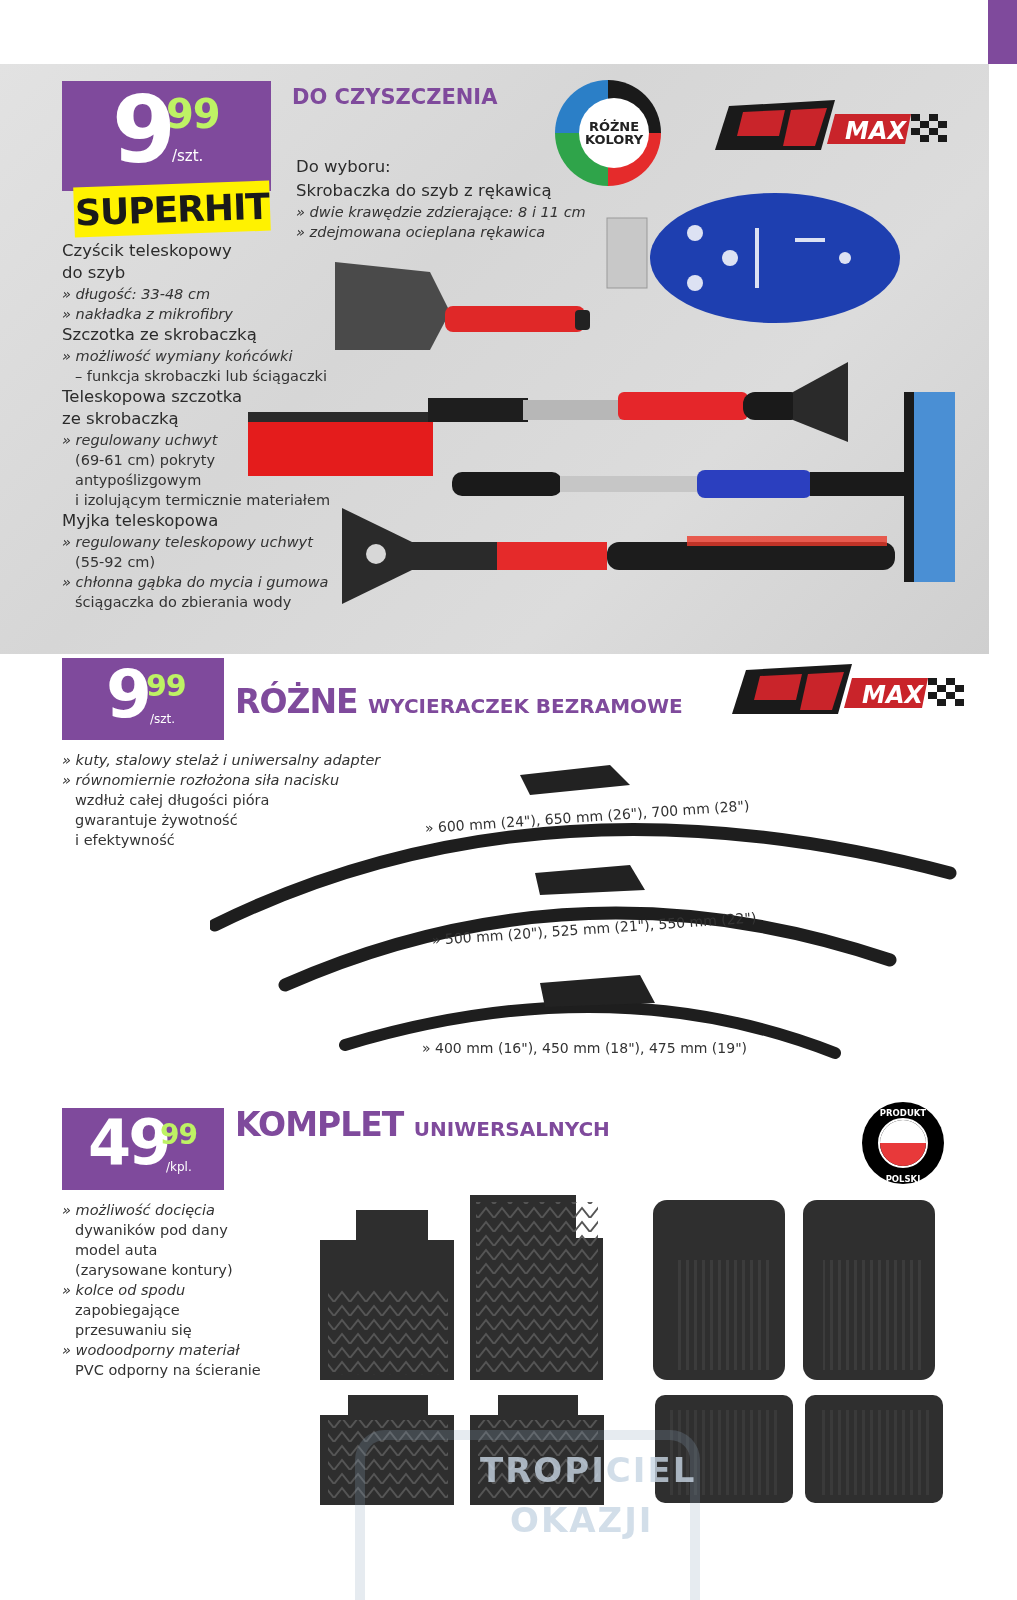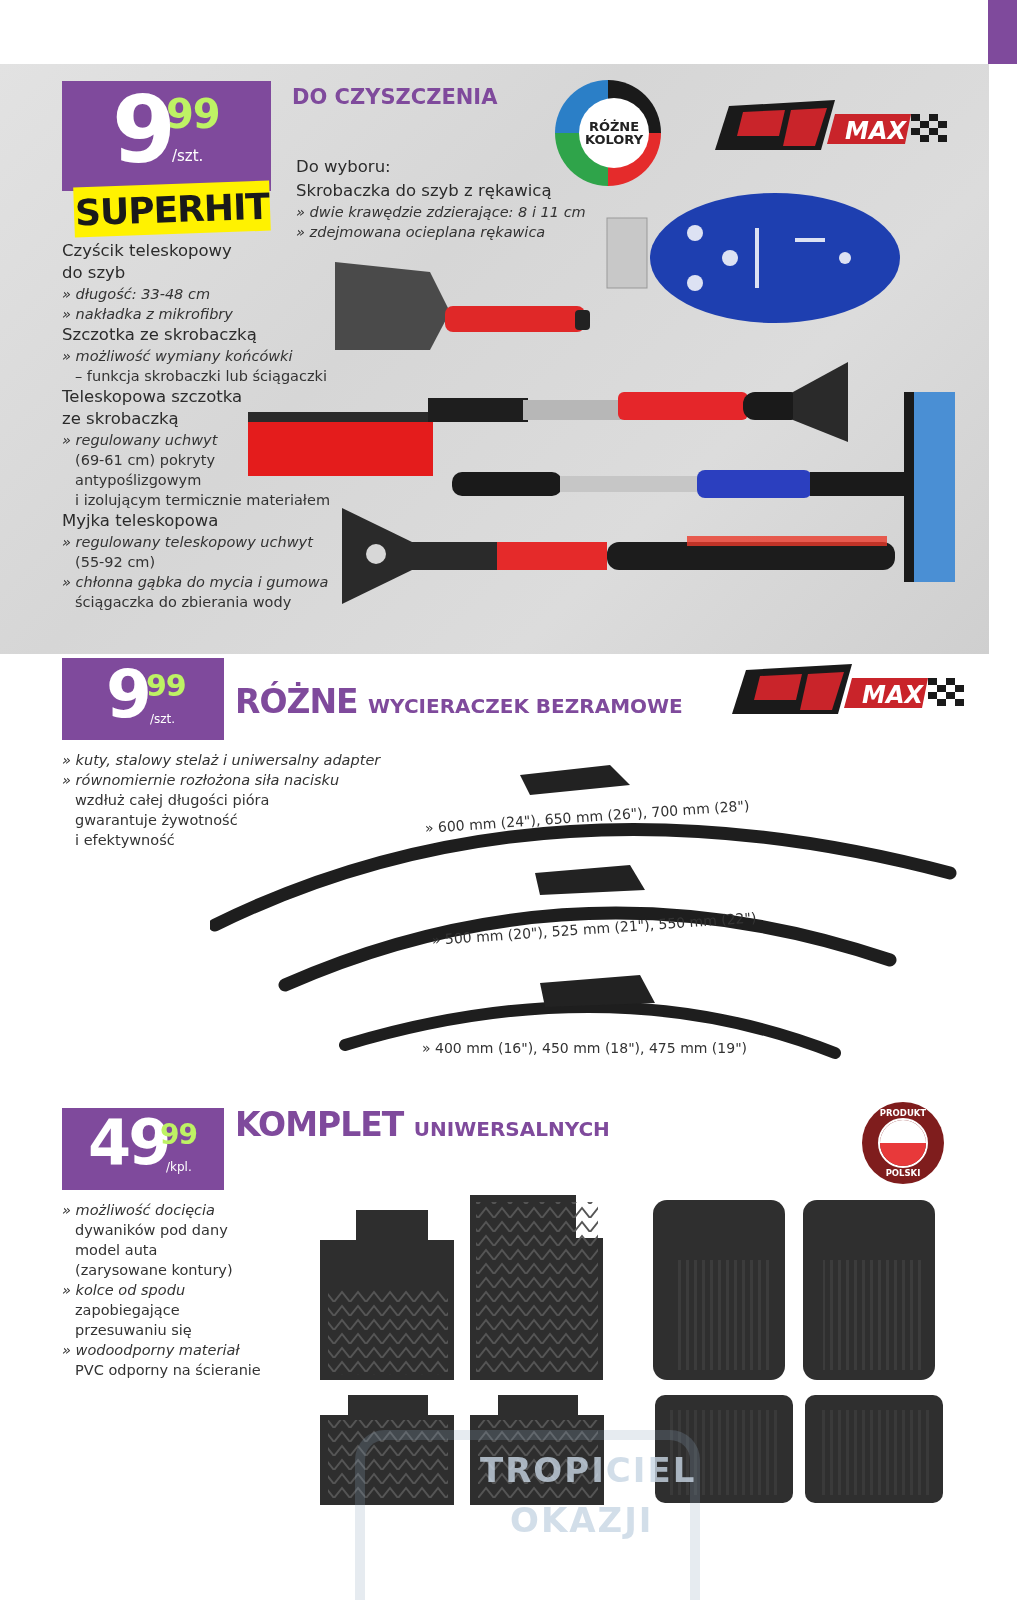--- a/index.html
+++ b/index.html
@@ -31,21 +31,21 @@
   .logo-gtmax { position: absolute; }
 
   .rozne { position: absolute; left: 555px; top: 80px; width: 106px; height: 106px; border-radius: 50%;
     background: conic-gradient(#1a1a1a 0 25%, #e52b2b 25% 50%, #2fa44a 50% 75%, #2b7fc7 75% 100%); }
   .rozne-inner { position: absolute; left: 24px; top: 18px; width: 70px; height: 70px; border-radius: 50%; background: #fff;
     display: flex; flex-direction: column; align-items: center; justify-content: center;
     font-size: 13px; font-weight: bold; color: #222; line-height: 13px; }
 
   .product-img { position: absolute; }
 
-  .polski { position: absolute; left: 862px; top: 1102px; width: 82px; height: 82px; border-radius: 50%; background: #7f1d1d;
+  .polski { position: absolute; left: 862px; top: 1102px; width: 82px; height: 82px; border-radius: 50%; background: #000000;
     display: flex; align-items: center; justify-content: center; }
   .polski-inner { width: 50px; height: 50px; border-radius: 50%; overflow: hidden; border: 2px solid #fff; }
   .polski-inner .w { height: 50%; background: #fff; }
   .polski-inner .r { height: 50%; background: #e8393a; }
   .polski-label { position: absolute; font-size: 8.5px; font-weight: bold; color: #fff; left: 0; width: 100%; text-align: center; }
 
   .watermark { position: absolute; left: 355px; top: 1430px; width: 345px; height: 170px; opacity: 0.22;
     border: 10px solid #8fa8c0; border-radius: 30px 30px 0 0; border-bottom: none; }
   .wm-text { position: absolute; font-weight: bold; font-size: 34px; color: #c8d6e4; letter-spacing: 2px; opacity: 0.8; }
 </style>
@@ -229,21 +229,21 @@
     <span class="title-small">UNIWERSALNYCH</span>
   </div>
 </div>
 
 <div class="polski">
   <span class="polski-label" style="top:6px;">PRODUKT</span>
   <div class="polski-inner">
       <div class="w"></div>
       <div class="r"></div>
     </div>
-  <span class="polski-label" style="bottom:6px;">POLSKI</span>
+  <span class="polski-label" style="bottom:0;">POLSKI</span>
 </div>
 
 <div class="txt" style="left:62px;top:1200px;">
   <span class="b">możliwość docięcia</span>
   <span class="c">dywaników pod dany</span>
   <span class="c">model auta</span>
   <span class="c">(zarysowane kontury)</span>
   <span class="b">kolce od spodu</span>
   <span class="c">zapobiegające</span>
   <span class="c">przesuwaniu się</span>

